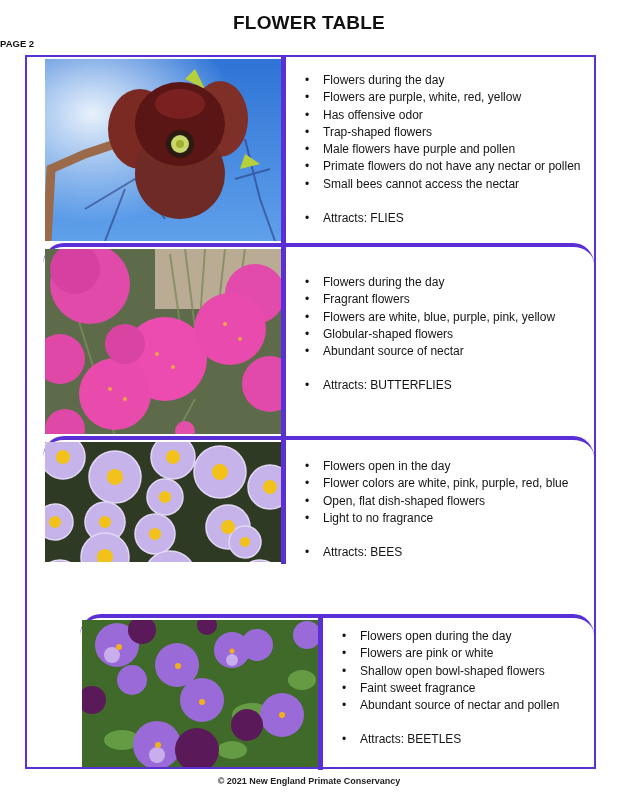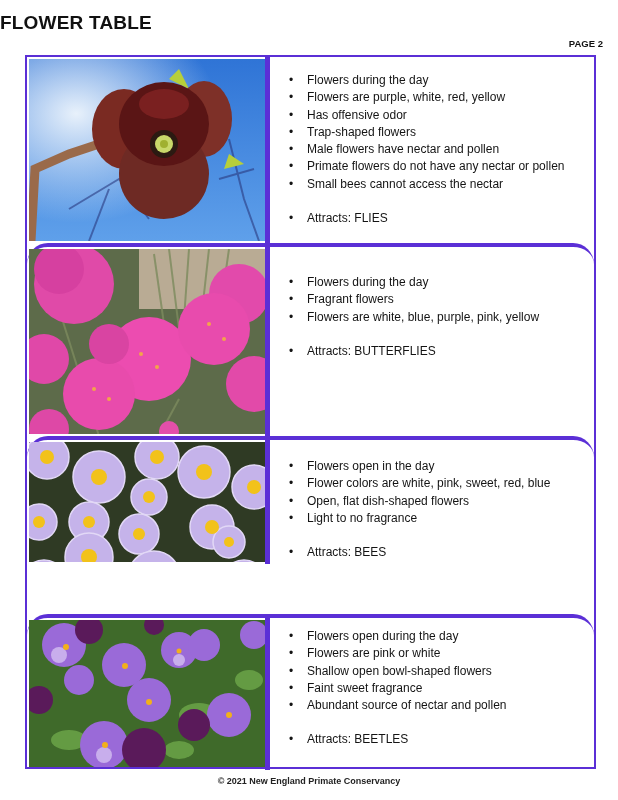--- a/index.html
+++ b/index.html
@@ -1,20 +1,20 @@
 <!DOCTYPE html>
 <html><head>
 <meta charset="utf-8">
 <style>
   html, body { margin: 0; padding: 0; background: #ffffff; }
   body { width: 618px; height: 800px; position: relative; overflow: hidden; font-family: "Liberation Sans", "DejaVu Sans", sans-serif; color: #111; }
-  .title { position: absolute; left: 0; width: 618px; top: 12px; text-align: left; font-weight: bold; font-size: 19px; letter-spacing: 0.2px; color: #111; }
-  .subtitle { position: absolute; left: 0; width: 603px; top: 38px; text-align: right; font-weight: bold; font-size: 9.5px; color: #111; }
+  .title { position: absolute; left: 0; width: 618px; top: 12px; text-align: center; font-weight: bold; font-size: 19px; letter-spacing: 0.2px; color: #111; }
+  .subtitle { position: absolute; left: 0; width: 603px; top: 38px; text-align: left; font-weight: bold; font-size: 9.5px; color: #111; }
   .table { position: absolute; left: 25px; top: 55px; width: 571px; height: 714px; box-sizing: border-box; border: 2px solid #5b2fd6; }
-  .row { position: absolute; left: 0; right: 0; box-sizing: border-box; border-radius: 21px; }
+  .row { position: absolute; left: 16px; right: 0; box-sizing: border-box; border-radius: 21px; }
   .row + .row { border-top: 4px solid #5b2fd6; }
   .imgcell { position: absolute; left: 2px; top: 2px; bottom: 2px; width: 236px; overflow: hidden; }
   .divider { position: absolute; left: 238px; top: 0; bottom: 0; width: 5px; background: #5b2fd6; }
   .textcell { position: absolute; left: 243px; right: 0; top: 0; bottom: 0; }
   ul { list-style: none; margin: 0; padding: 0; position: absolute; left: 17px; top: 16px; }
   li { font-size: 12px; line-height: 17.3px; position: relative; padding-left: 20px; white-space: nowrap; color: #141414; }
   li::before { content: "\2022"; position: absolute; left: 2px; top: 0; font-size: 12px; }
   li.attract { margin-top: 17px; }
   svg { display: block; }
   .footer { position: absolute; left: 0; width: 618px; top: 776px; text-align: center; font-size: 9px; color: #222; font-weight: bold; }
@@ -61,21 +61,21 @@
         <circle cx="135" cy="85" r="4" fill="#a0b030"></circle>
       </svg>
     </div>
     <div class="divider"></div>
     <div class="textcell">
       <ul style="top:15px;">
         <li>Flowers during the day</li>
         <li>Flowers are purple, white, red, yellow</li>
         <li>Has offensive odor</li>
         <li>Trap-shaped flowers</li>
-        <li>Male flowers have nectar and pollen</li>
+        <li>Male flowers have purple and pollen</li>
         <li>Primate flowers do not have any nectar or pollen</li>
         <li>Small bees cannot access the nectar</li>
         <li class="attract">Attracts: FLIES</li>
       </ul>
     </div>
   </div>
 
   <div class="row" style="top:186px; height:193px;">
     <div class="imgcell">
       <svg width="236" height="187" viewBox="0 0 236 187">
@@ -110,20 +110,22 @@
             <circle cx="80" cy="150" r="2"></circle>
         </g>
       </svg>
     </div>
     <div class="divider"></div>
     <div class="textcell">
       <ul style="top:27px;">
         <li>Flowers during the day</li>
         <li>Fragrant flowers</li>
         <li>Flowers are white, blue, purple, pink, yellow</li>
+        <li>Globular-shaped flowers</li>
+        <li>Abundant source of nectar</li>
         <li class="attract">Attracts: BUTTERFLIES</li>
       </ul>
     </div>
   </div>
 
   <div class="row" style="top:379px; height:128px;">
     <div class="imgcell">
       <svg width="236" height="172" viewBox="0 0 236 172">
         <rect width="236" height="172" fill="#2f3a24"></rect>
         <g fill="#c5b3ea" stroke="#e2d8f6" stroke-width="1.5">
@@ -165,29 +167,29 @@
           <circle cx="100" cy="160" r="6"></circle>
             <circle cx="60" cy="165" r="6"></circle>
             <circle cx="200" cy="100" r="5"></circle>
         </g>
       </svg>
     </div>
     <div class="divider"></div>
     <div class="textcell">
       <ul style="top:18px;">
         <li>Flowers open in the day</li>
-        <li>Flower colors are white, pink, sweet, red, blue</li>
+        <li>Flower colors are white, pink, purple, red, blue</li>
         <li>Open, flat dish-shaped flowers</li>
         <li>Light to no fragrance</li>
         <li class="attract">Attracts: BEES</li>
       </ul>
     </div>
   </div>
 
-  <div class="row" style="top:557px; height:156px;">
+  <div class="row" style="top:557px; height:156px;margin-left:37px;">
     <div class="imgcell">
       <svg width="236" height="147" viewBox="0 0 236 147">
         <rect width="236" height="147" fill="#3f6a2a"></rect>
         <g fill="#6ea84a" opacity="0.8">
           <ellipse cx="40" cy="120" rx="18" ry="10"></ellipse>
             <ellipse cx="170" cy="95" rx="20" ry="12"></ellipse>
           <ellipse cx="150" cy="130" rx="15" ry="9"></ellipse>
             <ellipse cx="220" cy="60" rx="14" ry="10"></ellipse>
         </g>
         <g fill="#9a6ad8">

